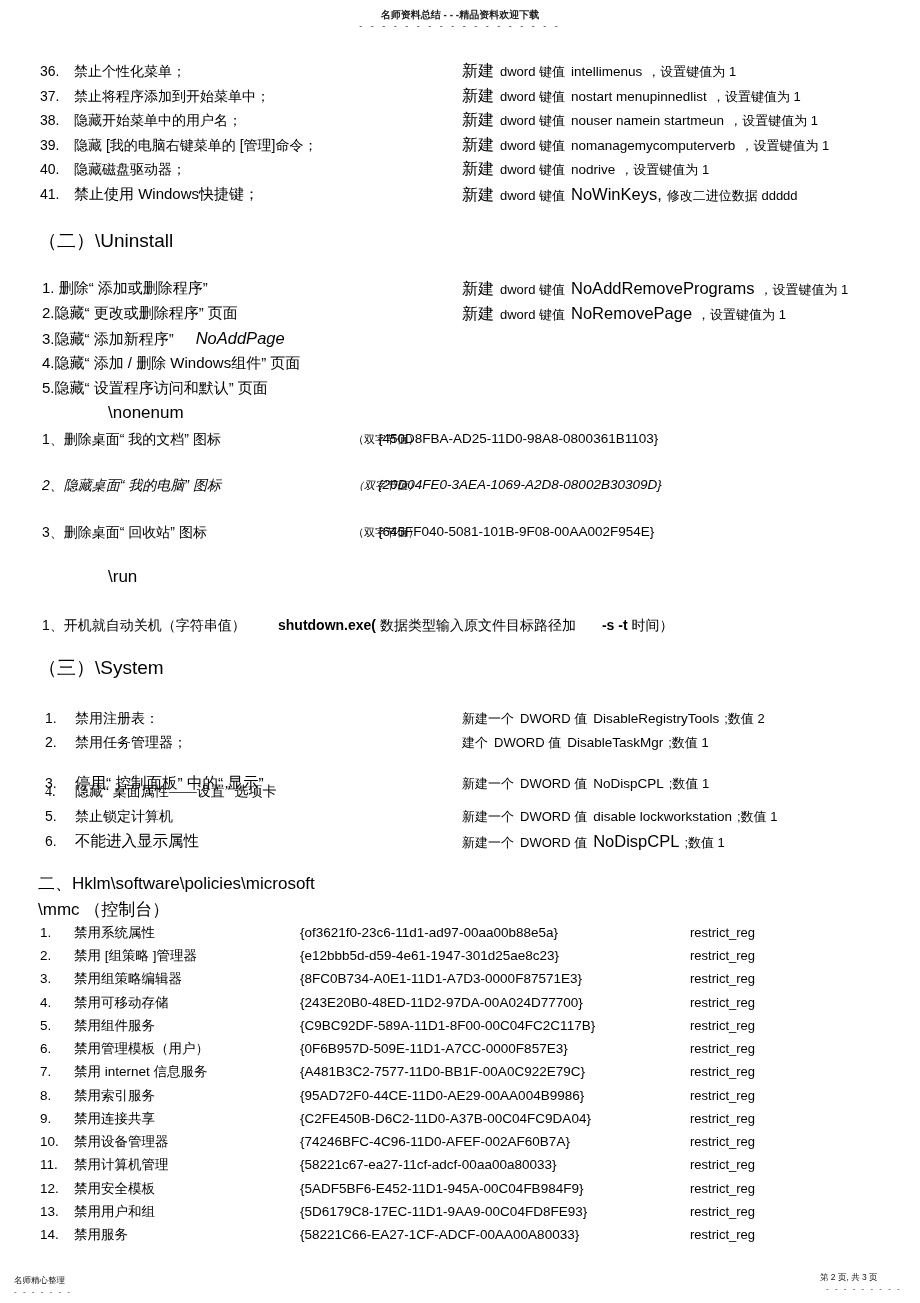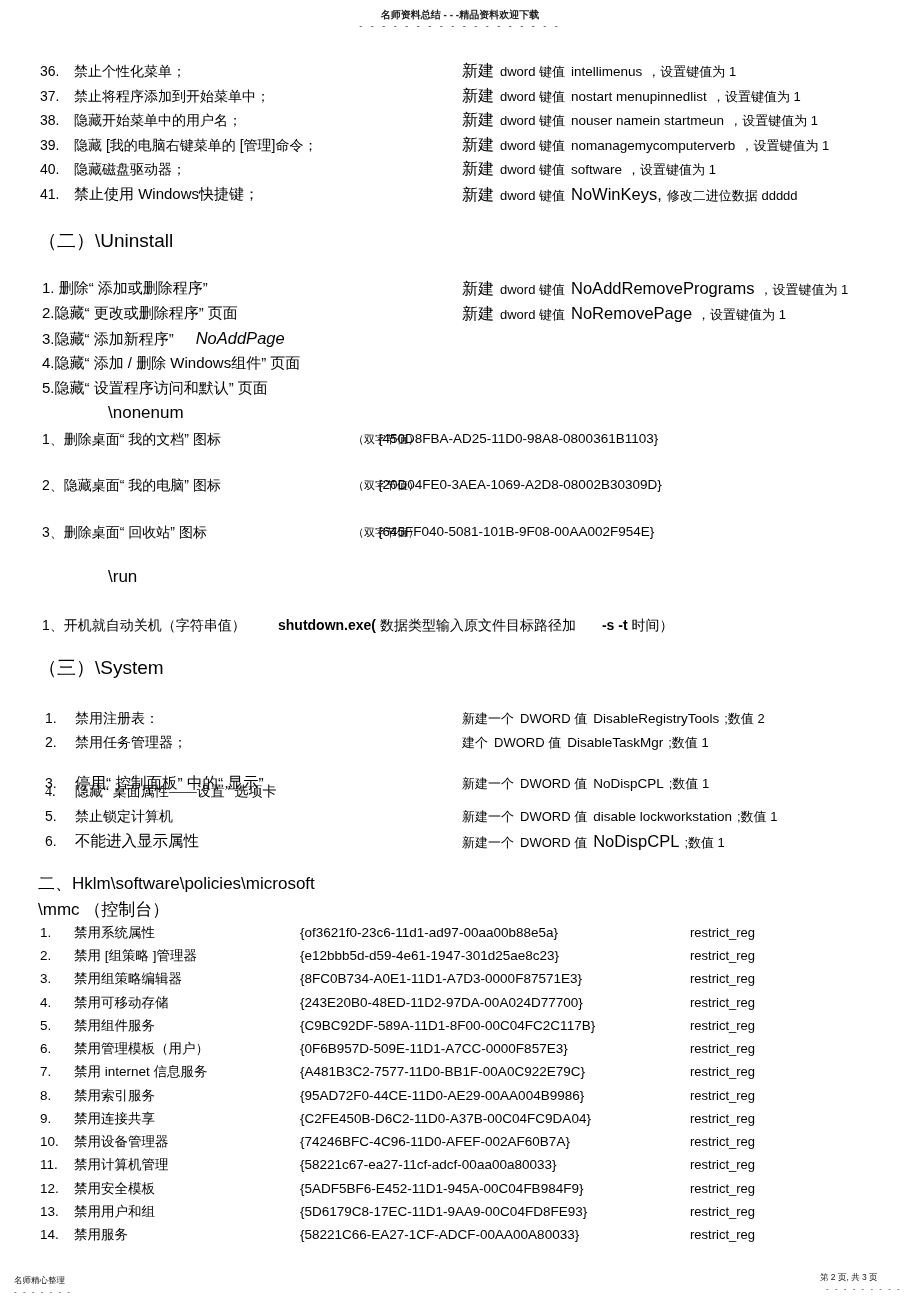--- a/index.html
+++ b/index.html
@@ -50,21 +50,21 @@
   <div class="abs row" style="top:111px;left:40px;right:0;">
     <span class="num">38.</span><span class="lbl">隐藏开始菜单中的用户名；</span>
     <span class="right" style="left:422px;"><span class="new">新建</span><span class="mid">dword 键值</span><span class="key-sm">nouser namein startmeun</span><span class="suf">，设置键值为 1</span></span>
   </div>
   <div class="abs row" style="top:136px;left:40px;right:0;">
     <span class="num">39.</span><span class="lbl">隐藏 [我的电脑右键菜单的 [管理]命令；</span>
     <span class="right" style="left:422px;"><span class="new">新建</span><span class="mid">dword 键值</span><span class="key-sm">nomanagemycomputerverb</span><span class="suf">，设置键值为 1</span></span>
   </div>
   <div class="abs row" style="top:160px;left:40px;right:0;">
     <span class="num">40.</span><span class="lbl">隐藏磁盘驱动器；</span>
-    <span class="right" style="left:422px;"><span class="new">新建</span><span class="mid">dword 键值</span><span class="key-sm">software</span><span class="suf">，设置键值为 1</span></span>
+    <span class="right" style="left:422px;"><span class="new">新建</span><span class="mid">dword 键值</span><span class="key-sm">nodrive</span><span class="suf">，设置键值为 1</span></span>
   </div>
   <div class="abs row" style="top:185px;left:40px;right:0;">
     <span class="num">41.</span><span class="lbl" style="font-size:15px;">禁止使用 Windows快捷键；</span>
     <span class="right" style="left:422px;"><span class="new">新建</span><span class="mid">dword 键值</span><span class="key-lg">NoWinKeys,</span><span class="suf">修改二进位数据 ddddd</span></span>
   </div>
 
   <div class="abs sechead" style="top:228px;left:38px;">（二）\Uninstall</div>
 
   <div class="abs row" style="top:279px;left:42px;right:0;">
     <span class="lbl" style="font-size:15px;margin-top:18px;">1.  删除“ 添加或删除程序”</span>
@@ -84,21 +84,21 @@
     <span class="lbl" style="font-size:15px;">5.隐藏“ 设置程序访问和默认” 页面</span>
   </div>
 
   <div class="abs subhead" style="top:403px;left:108px;">\nonenum</div>
 
   <div class="abs row" style="top:430px;left:42px;right:0;">
     <span class="lbl">1、删除桌面“ 我的文档” 图标</span>
     <span class="type-col" style="left:263px;">（双字节值）</span>
     <span class="guid" style="left:336px;">{450D8FBA-AD25-11D0-98A8-0800361B1103}</span>
   </div>
-  <div class="abs row" style="top:476px;left:42px;right:0;">
+  <div class="abs row" style="top:476px;left:42px;right:0;font-style:italic;">
     <span class="lbl">2、隐藏桌面“ 我的电脑” 图标</span>
     <span class="type-col" style="left:263px;">（双字节值）</span>
     <span class="guid" style="left:336px;">{20D04FE0-3AEA-1069-A2D8-08002B30309D}</span>
   </div>
   <div class="abs row" style="top:523px;left:42px;right:0;">
     <span class="lbl">3、删除桌面“ 回收站” 图标</span>
     <span class="type-col" style="left:263px;">（双字节值）</span>
     <span class="guid" style="left:336px;">{645FF040-5081-101B-9F08-00AA002F954E}</span>
   </div>
 

